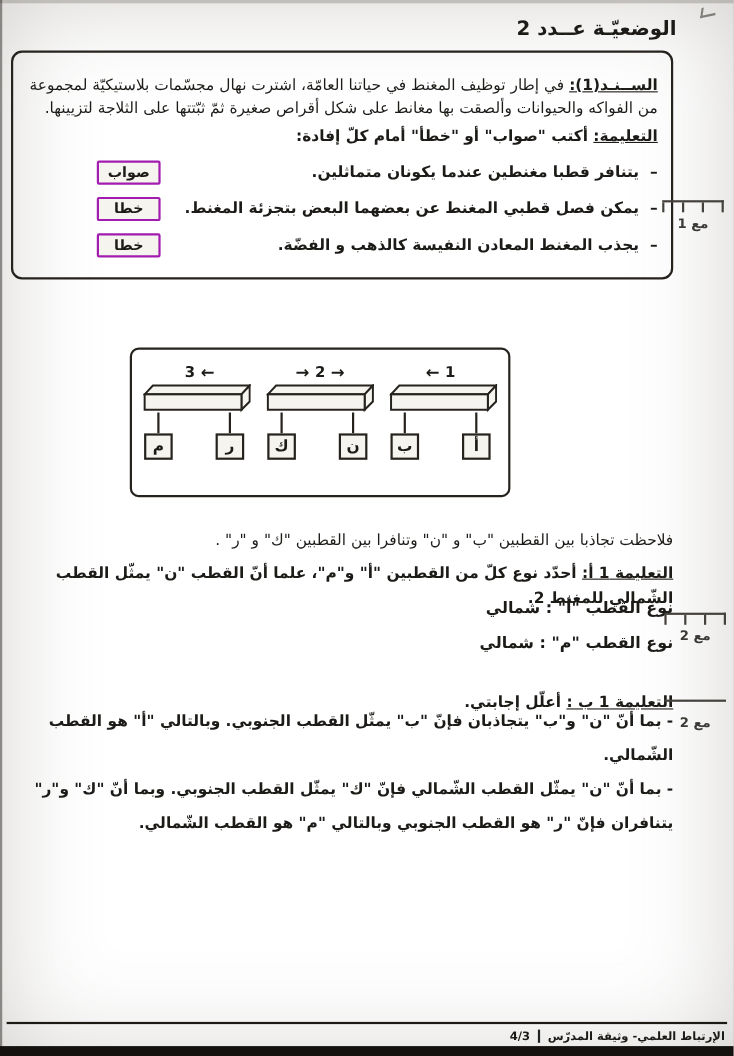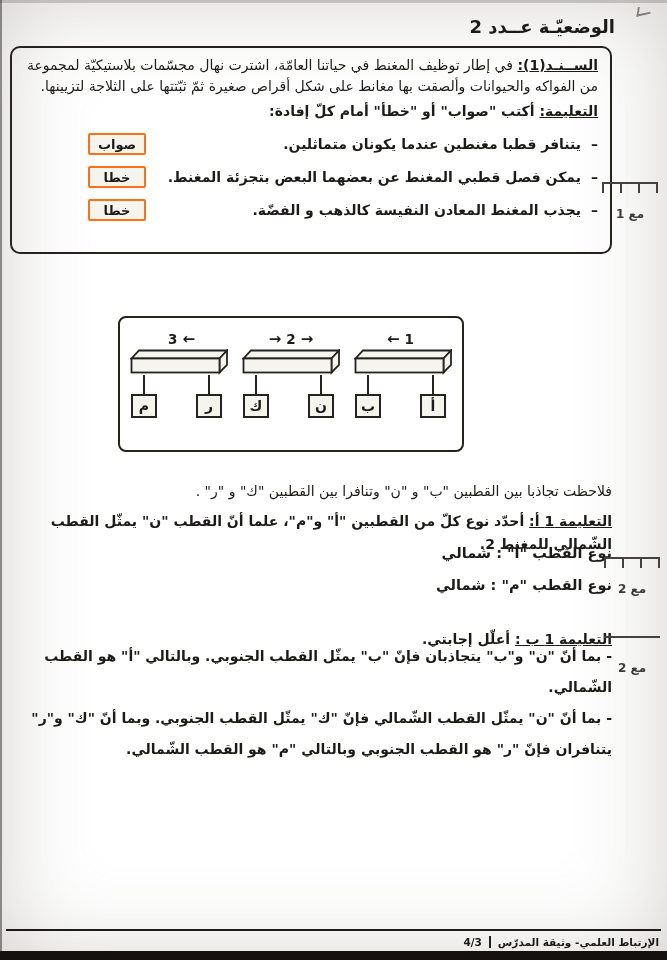--- a/index.html
+++ b/index.html
@@ -13,30 +13,30 @@
   .edge-left { position:absolute; left:0; top:0; bottom:0; width:2px; background:rgba(45,42,38,.5); }
   .edge-top { position:absolute; left:0; right:0; top:0; height:3px; background:rgba(120,116,110,.35); }
   .corner-mark { position:absolute; right:16px; top:6px; width:14px; height:9px;
                  border-left:2px solid #6a6660; border-bottom:2px solid #6a6660;
                  transform:rotate(-12deg) skewX(-20deg); opacity:.8; }
 
   .title { position:absolute; top:16px; right:52px; font-size:18px; font-weight:bold;
            direction:rtl; letter-spacing:.5px; }
 
   .box1 { position:absolute; left:10px; top:46px; width:602px; height:208px;
-          border:2px solid #26231f; border-radius:10px; padding:7px 12px 0;
+          border:2px solid #26231f; border-radius:10px; padding:20px 12px 0;
           direction:rtl; font-size:14px; line-height:21px; }
   .lbl { font-weight:bold; text-decoration:underline; }
   .instr { margin-top:4px; font-weight:bold; }
 
   .stmt { display:flex; direction:rtl; align-items:center; margin-top:11px;
           padding-left:64px; font-weight:bold; }
   .dash { margin-left:10px; }
   .stmt-text { flex:1; }
-  .answer-box { width:58px; height:22px; border:2px solid #f97316; border-radius:2px;
+  .answer-box { width:58px; height:22px; border:2px solid #a21caf; border-radius:2px;
                 display:flex; align-items:center; justify-content:center;
                 font-size:13px; font-weight:bold; background:#f6f4ef; }
 
   .para-abs { position:absolute; left:10px; width:602px; direction:rtl;
               text-align:right; font-size:14px; line-height:23px; }
   #sec2intro { top:268px; }
 
   .diagram { position:absolute; left:118px; top:316px; width:346px; height:136px;
              border:2px solid #26231f; border-radius:8px; display:flex; direction:ltr;
              justify-content:center; align-items:flex-start; gap:14px; padding-top:13px; }
@@ -55,21 +55,21 @@
   #observation { top:480px; }
   #task1a { top:510px; font-weight:bold; }
   .answer-line { position:absolute; left:10px; width:602px; direction:rtl;
                  text-align:right; font-weight:bold; font-size:14.5px; }
   #ans-a { top:545px; } #ans-m { top:577px; }
   #task1b { top:628px; font-weight:bold; }
   #expl { top:641px; font-weight:bold; line-height:31px; }
   #expl p { margin:0; }
 
   .mark { position:absolute; display:flex; flex-direction:column; align-items:center;
-          gap:14px; color:#3c3a36; }
+          gap:3px; color:#3c3a36; }
   .comb { width:56px; height:11px; border-top:2px solid #45423d; border-right:2px solid #45423d;
           display:flex; }
   .comb span { flex:1; border-left:2px solid #45423d; }
   .comb.flat { border-right:none; }
   .comb.flat span { border-left:none; }
   .mark-label { font-size:12px; font-weight:bold; direction:rtl; }
   #mark1 { left:602px; top:182px; }
   #mark2 { left:604px; top:557px; }
   #mark3 { left:604px; top:636px; }
 

